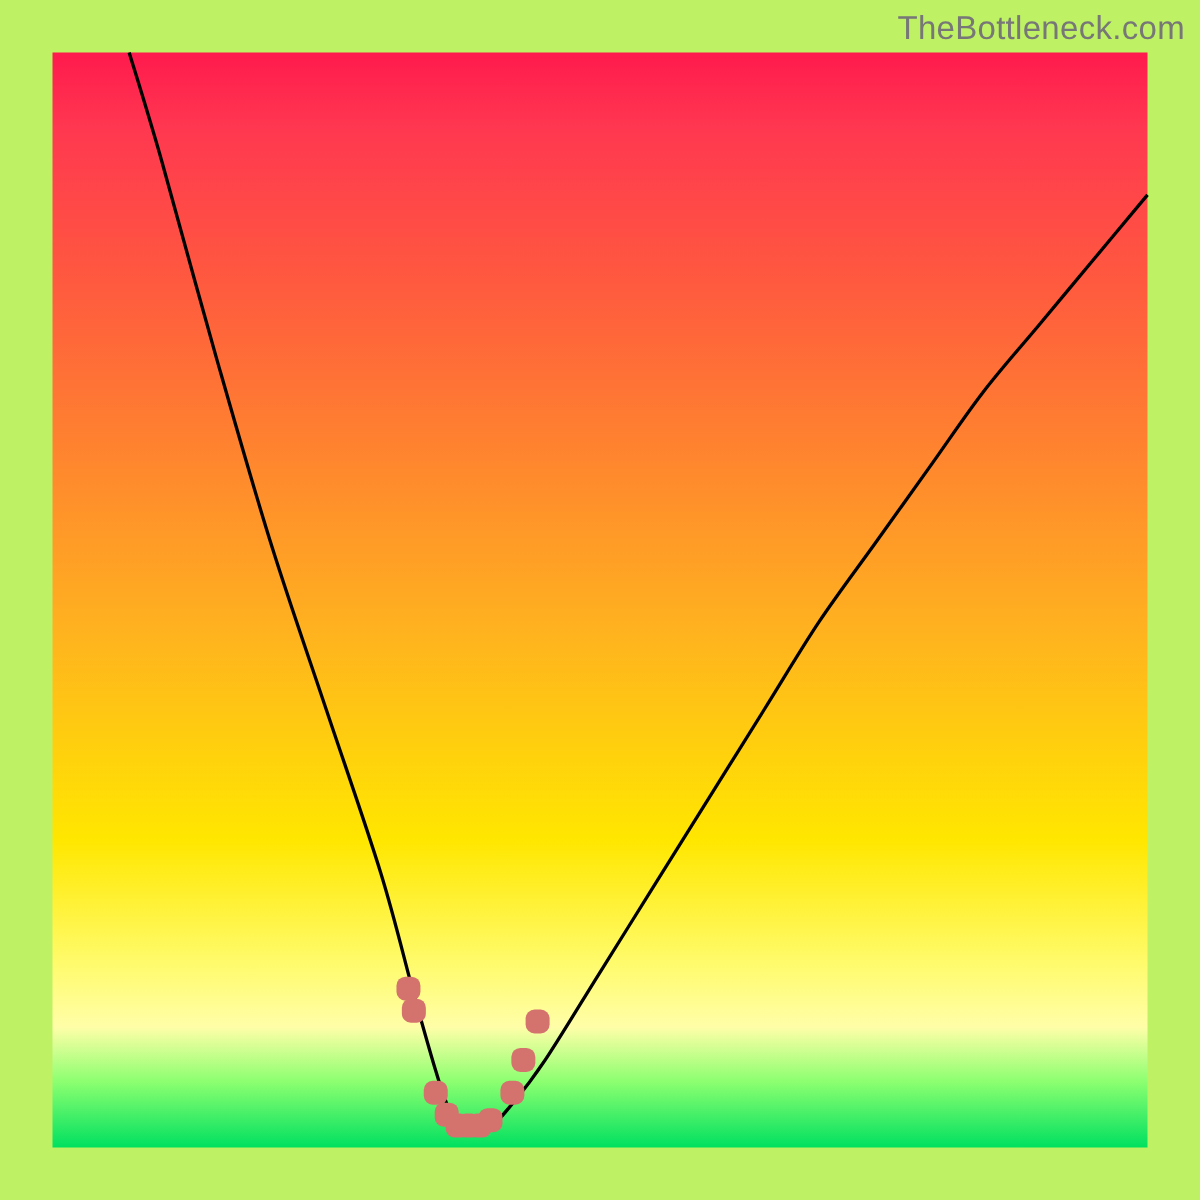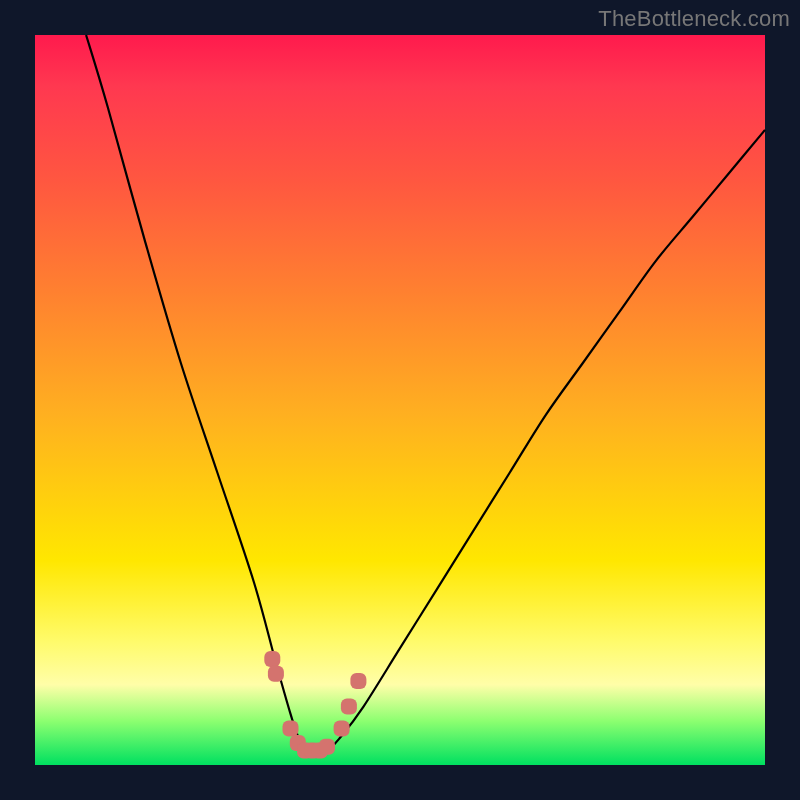--- a/index.html
+++ b/index.html
@@ -10,21 +10,21 @@
     background: #000;
     overflow: hidden;
     font-family: Arial, sans-serif;
   }
   .frame {
     position: absolute;
     left: 0;
     top: 0;
     width: 800px;
     height: 800px;
-    background: #0f172a;
+    background: #bef264;
     text-align: right;
   }
   .plot-area {
     position: absolute;
     left: 35px;
     top: 35px;
     width: 730px;
     height: 730px;
     background: linear-gradient(to bottom,
       #ff1a4d 0%,

